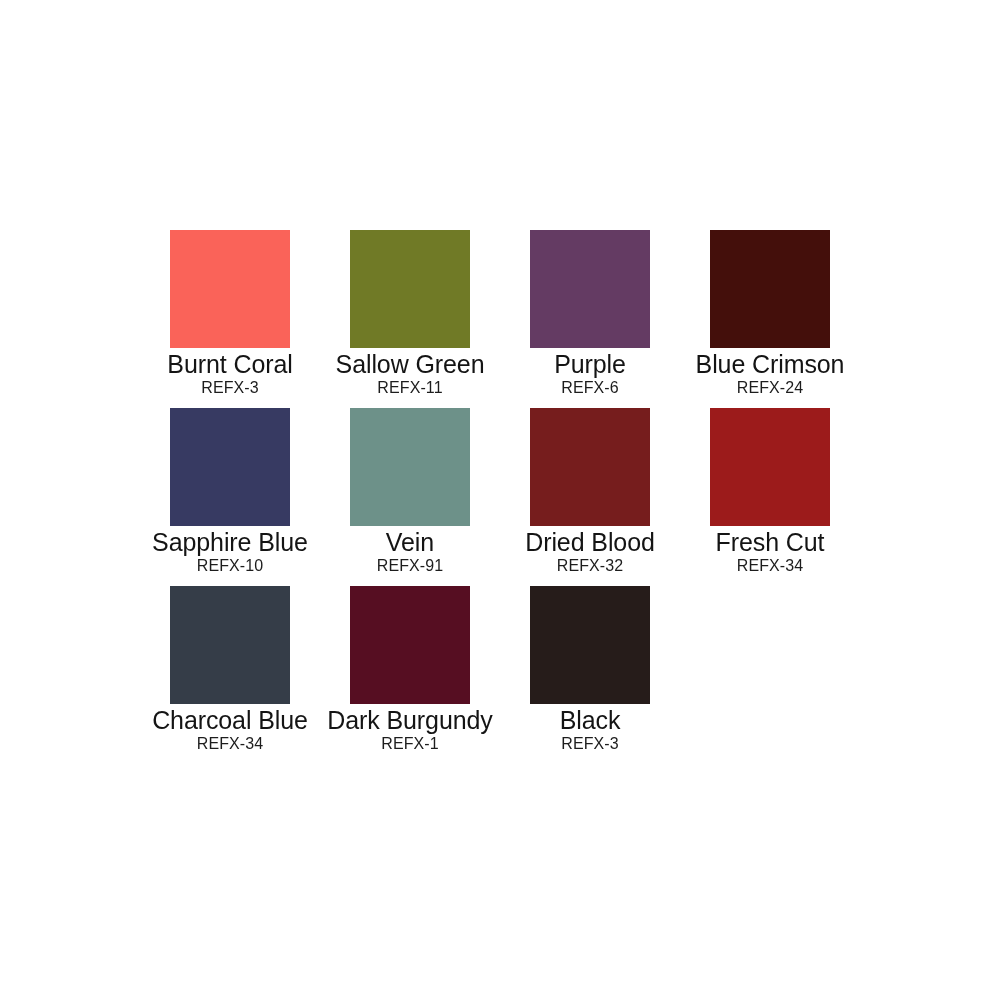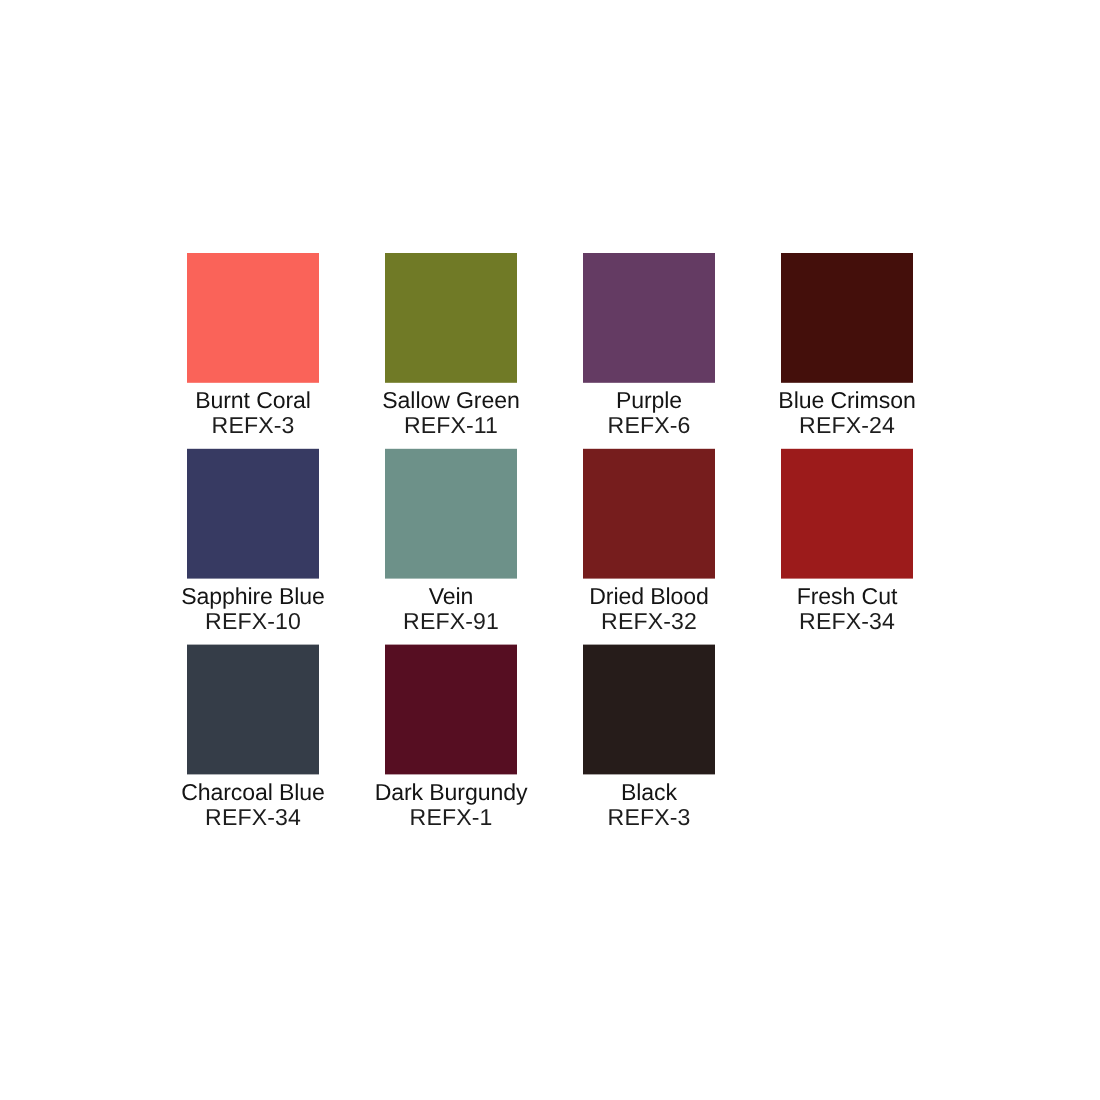--- a/index.html
+++ b/index.html
@@ -47,32 +47,32 @@
 
   .swatch-chip {
     width: 120px;
     height: 118px;
     display: block;
     flex: 0 0 auto;
   }
 
   .swatch-name {
     margin-top: 4px;
-    font-size: 21px;
+    font-size: 25px;
     line-height: 25px;
     font-weight: 400;
     color: #141414;
     text-align: center;
     white-space: nowrap;
     letter-spacing: -0.1px;
   }
 
   .swatch-code {
     margin-top: 1px;
-    font-size: 21px;
+    font-size: 16px;
     line-height: 19px;
     font-weight: 400;
     color: #1d1d1d;
     text-align: center;
     white-space: nowrap;
     letter-spacing: 0.1px;
   }
 </style>
 </head>
 <body>

